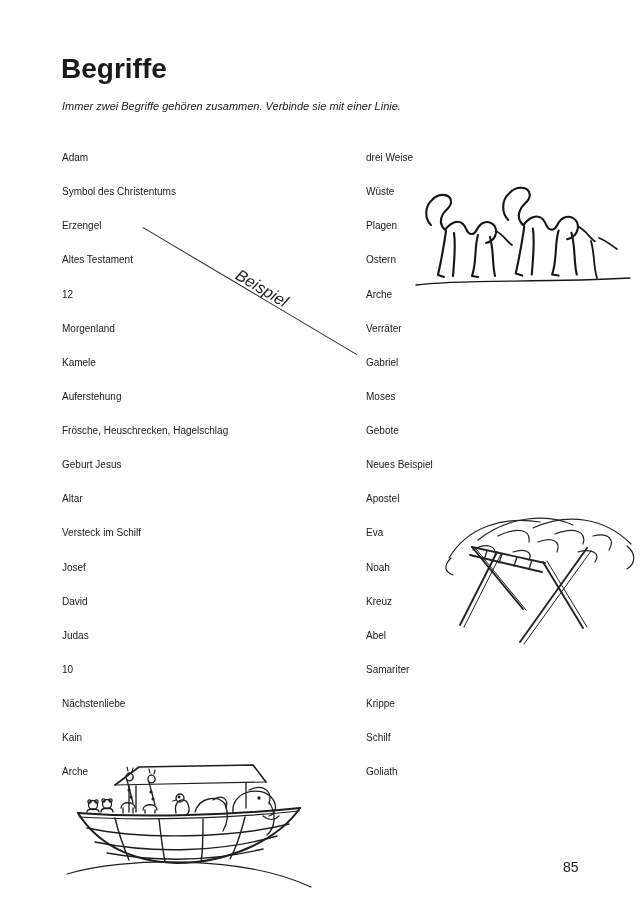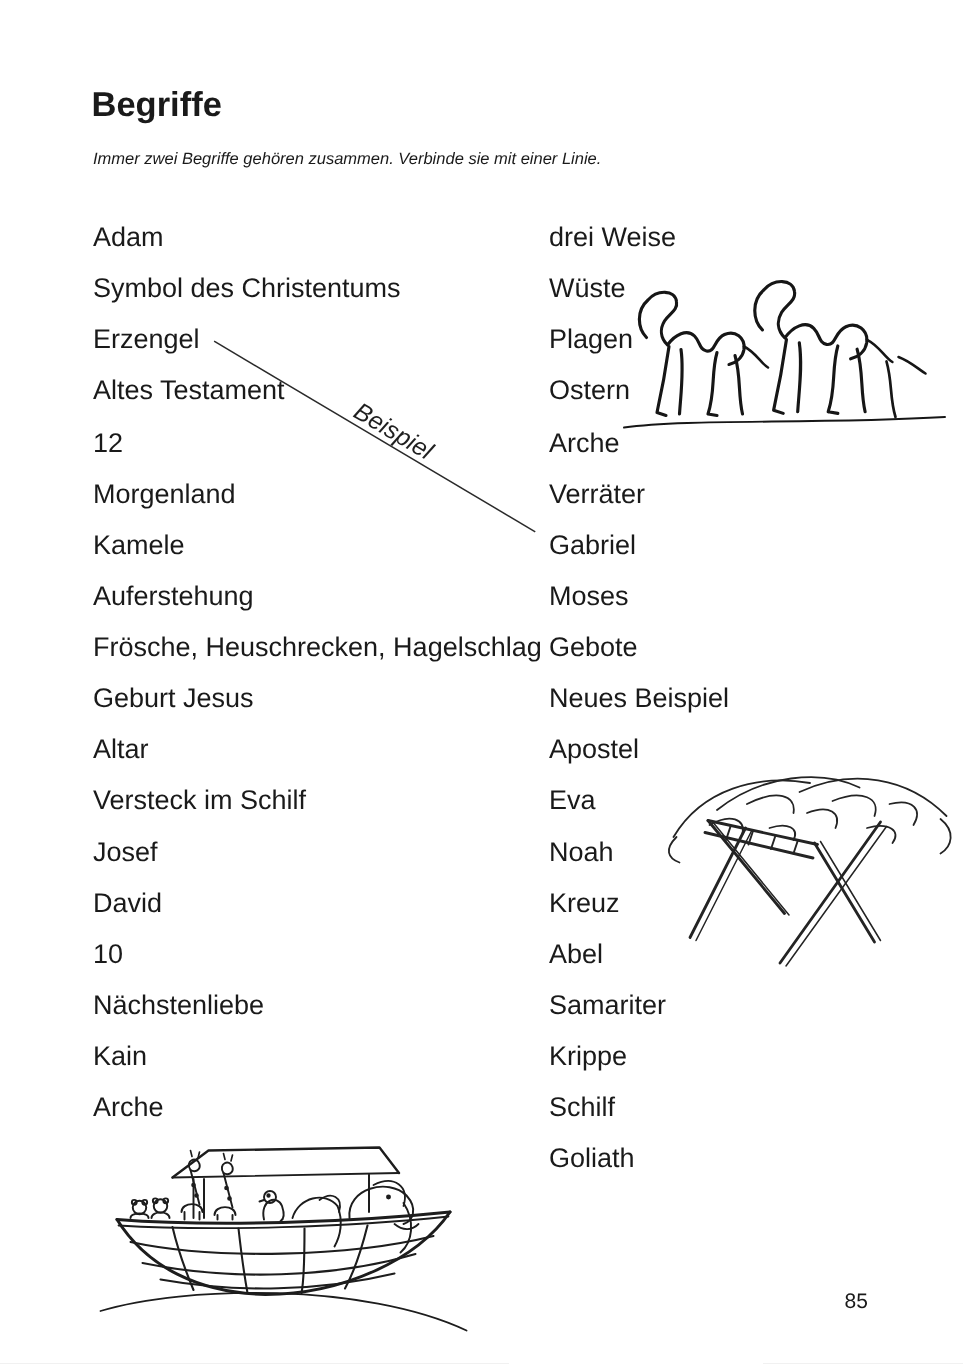--- a/index.html
+++ b/index.html
@@ -6,33 +6,33 @@
   .page{
     position:relative;
     width:642px;height:909px;
     background:#ffffff;
     font-family:"Liberation Sans", sans-serif;
     color:#1a1a1a;
     overflow:hidden;
   }
   .title{
     position:absolute;left:61px;top:55px;
-    font-size:23px;font-weight:bold;line-height:28px;
+    font-size:28px;font-weight:bold;line-height:28px;
     letter-spacing:0px;margin:0;
   }
   .instruction{
     position:absolute;left:62px;top:96px;
     font-size:11px;line-height:20px;white-space:nowrap;font-style:italic;
   }
   .col{position:absolute;top:141px;}
   .col-left{left:62px;}
   .col-right{left:366px;}
   .term{
     height:34.13px;line-height:34.13px;
-    font-size:18px;white-space:nowrap;
+    font-size:10px;white-space:nowrap;
   }
   .example-line{
     position:absolute;left:143px;top:227px;
     width:249px;height:0;
     border-top:1.4px solid #2a2a2a;
     transform:rotate(30.7deg);
     transform-origin:0 0;
   }
   .example-label{
     position:absolute;left:237px;top:264px;
@@ -69,20 +69,21 @@
     <div class="term">12</div>
     <div class="term">Morgenland</div>
     <div class="term">Kamele</div>
     <div class="term">Auferstehung</div>
     <div class="term">Frösche, Heuschrecken, Hagelschlag</div>
     <div class="term">Geburt Jesus</div>
     <div class="term">Altar</div>
     <div class="term">Versteck im Schilf</div>
     <div class="term">Josef</div>
     <div class="term">David</div>
+    <div class="term">Judas</div>
     <div class="term">10</div>
     <div class="term">Nächstenliebe</div>
     <div class="term">Kain</div>
     <div class="term">Arche</div>
   </div>
 
   <div class="col col-right">
     <div class="term">drei Weise</div>
     <div class="term">Wüste</div>
     <div class="term">Plagen</div>

